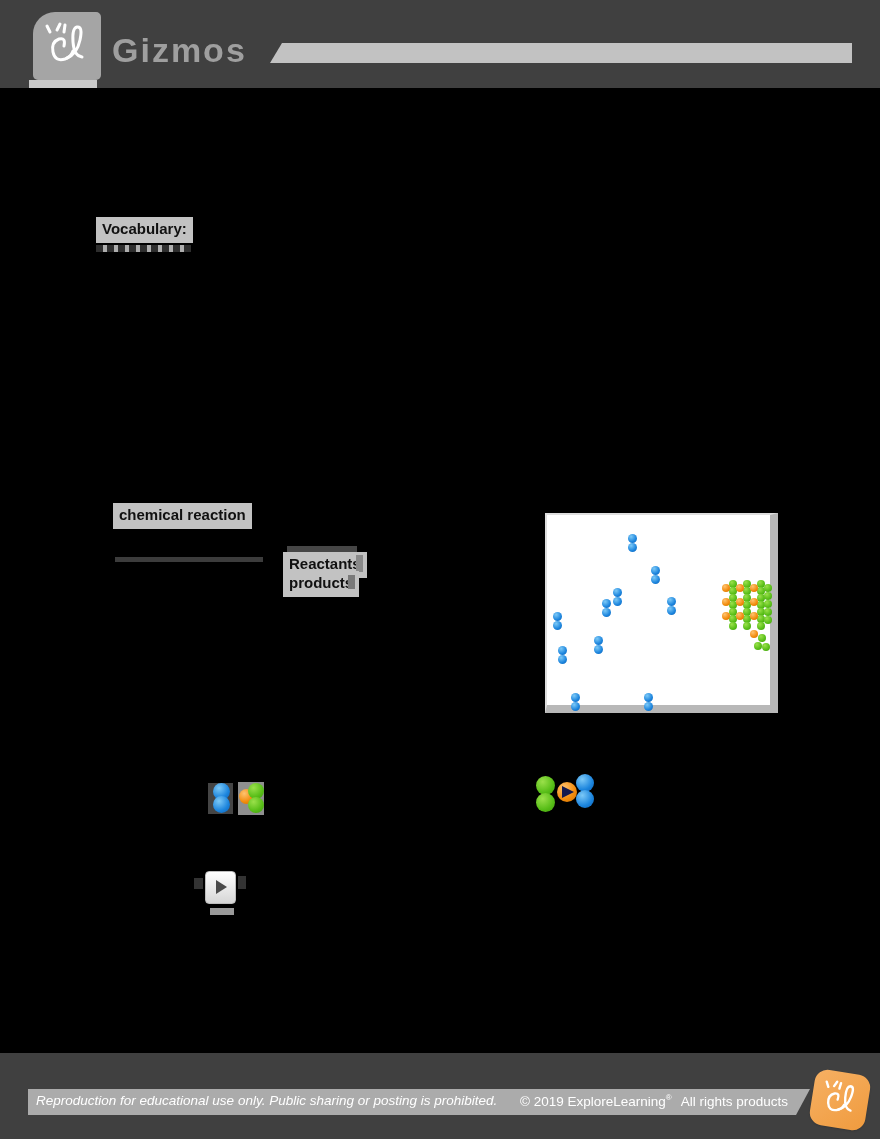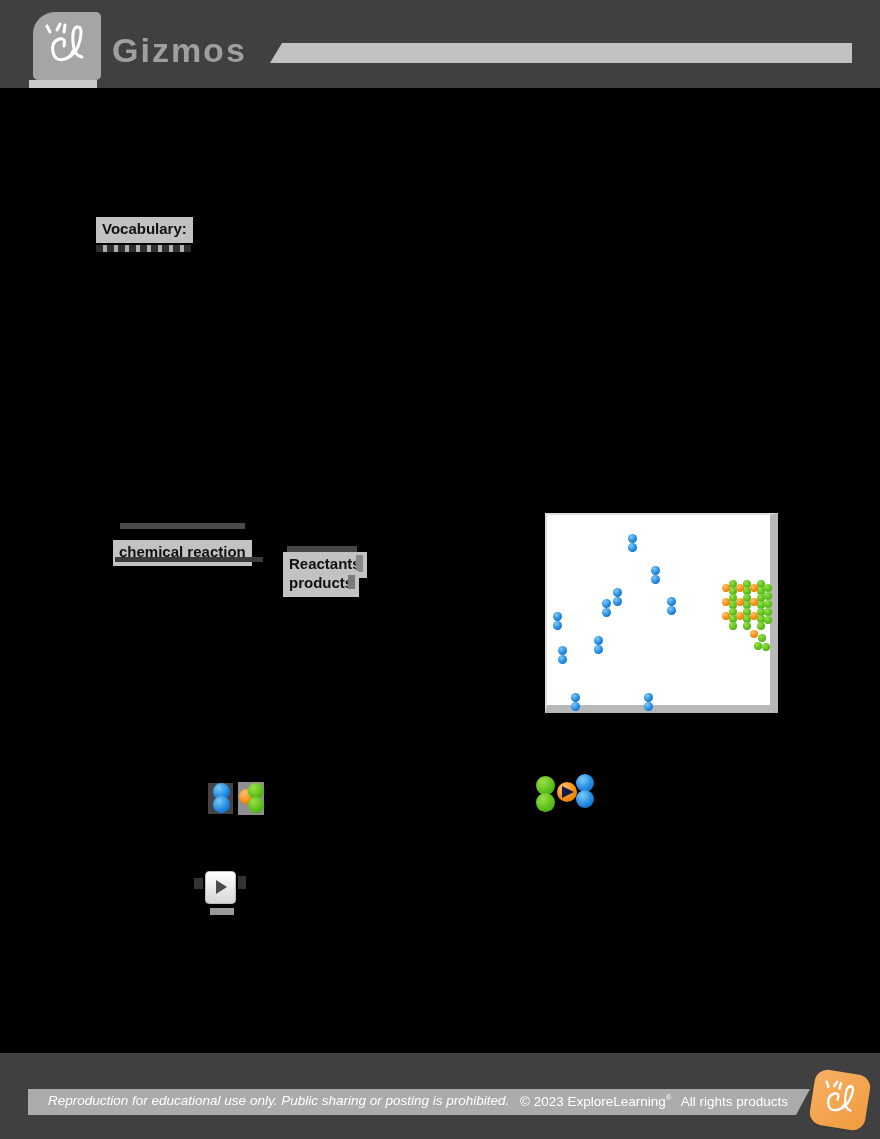--- a/index.html
+++ b/index.html
@@ -64,21 +64,21 @@
     border-left:11px solid #4a4a4a; border-top:7px solid transparent; border-bottom:7px solid transparent;
   }
   
   .footer-bar{
     position:absolute; left:28px; top:1089px; width:782px; height:26px;
     background:#ababab; clip-path:polygon(0 0, 100% 0, calc(100% - 14px) 100%, 0 100%);
   }
   .footer-text{
     position:absolute; top:1093px; color:#ffffff; font-size:13.5px; font-style:italic;
   }
-  .footer-left{left:48px;}
+  .footer-left{left:36px;}
   .footer-right{right:92px; font-style:normal; font-size:13.5px;}
   .footer-right sup{font-size:8px;}
   .footer-right .rights{margin-left:9px;}
   .footer-logo{
     position:absolute; left:812px; top:1072px; width:56px; height:56px;
     background:linear-gradient(135deg,#f6b063,#f09b3e); border-radius:13px;
     transform:rotate(9deg); box-shadow:0 1px 2px rgba(0,0,0,0.15);
   }
   .el-script{position:absolute; left:4px; top:4px;}
 </style>
@@ -103,21 +103,21 @@
     <div class="brand">Gizmos</div>
     <div class="header-bar"></div>
   </div>
 
   <div class="page-black"></div>
 
   <div class="hl" style="left:96px; top:217px;">Vocabulary:</div>
   <div class="vocab-remnant"></div>
 
   <div class="smudge" style="left:120px; top:523px; width:125px; height:6px; background:#4a4a4a;"></div>
-  <div class="hl" style="left:113px; top:540px;">chemical reaction</div>
+  <div class="hl" style="left:113px; top:503px;">chemical reaction</div>
   <div class="smudge" style="left:115px; top:557px; width:148px; height:5px; background:#3c3c3c;"></div>
 
   <div class="smudge" style="left:287px; top:546px; width:70px; height:6px; background:#464646;"></div>
   <div class="hl" style="left:283px; top:552px;">Reactants</div>
   <div class="smudge" style="left:356px; top:555px; width:7px; height:17px; background:#8a8a8a;"></div>
   <div class="hl" style="left:283px; top:571px;">products</div>
   <div class="smudge" style="left:348px; top:575px; width:7px; height:14px; background:#7a7a7a;"></div>
 
   <div class="sim-panel"></div>
   <div class="molecule-layer">
@@ -205,21 +205,21 @@
   <div class="play-btn">
     <div class="play-tri"></div>
   </div>
   <div class="smudge" style="left:238px; top:876px; width:8px; height:13px; background:#333333;"></div>
   <div class="smudge" style="left:210px; top:908px; width:24px; height:7px; background:#9a9a9a;"></div>
 
   <div>
     <div class="footer-bar"></div>
     <div class="footer-text footer-left">Reproduction for educational use only. Public sharing or posting is prohibited.</div>
     <div class="footer-text footer-right">
-      <span>© 2023 ExploreLearning</span><sup>®</sup><span class="rights">All rights products</span>
+      <span>© 2019 ExploreLearning</span><sup>®</sup><span class="rights">All rights products</span>
     </div>
     <div class="footer-logo">
       <svg class="el-script" width="48" height="48" viewBox="0 0 60 60">
         <g fill="none" stroke="#ffffff" stroke-width="3" stroke-linecap="round">
           <path d="M20 14 l3 -6"></path>
             <path d="M27 16 l1 -7"></path>
             <path d="M13 16 l-3 -6"></path>
           <path d="M27 30 q2 -9 -5 -7 q-8 3 -6 13 q2 10 12 7 q6 -2 8 -8"></path>
           <path d="M30 42 q10 -4 13 -18 q3 -14 -3 -13 q-5 1 -4 15 q1 14 9 15"></path>
         </g>

